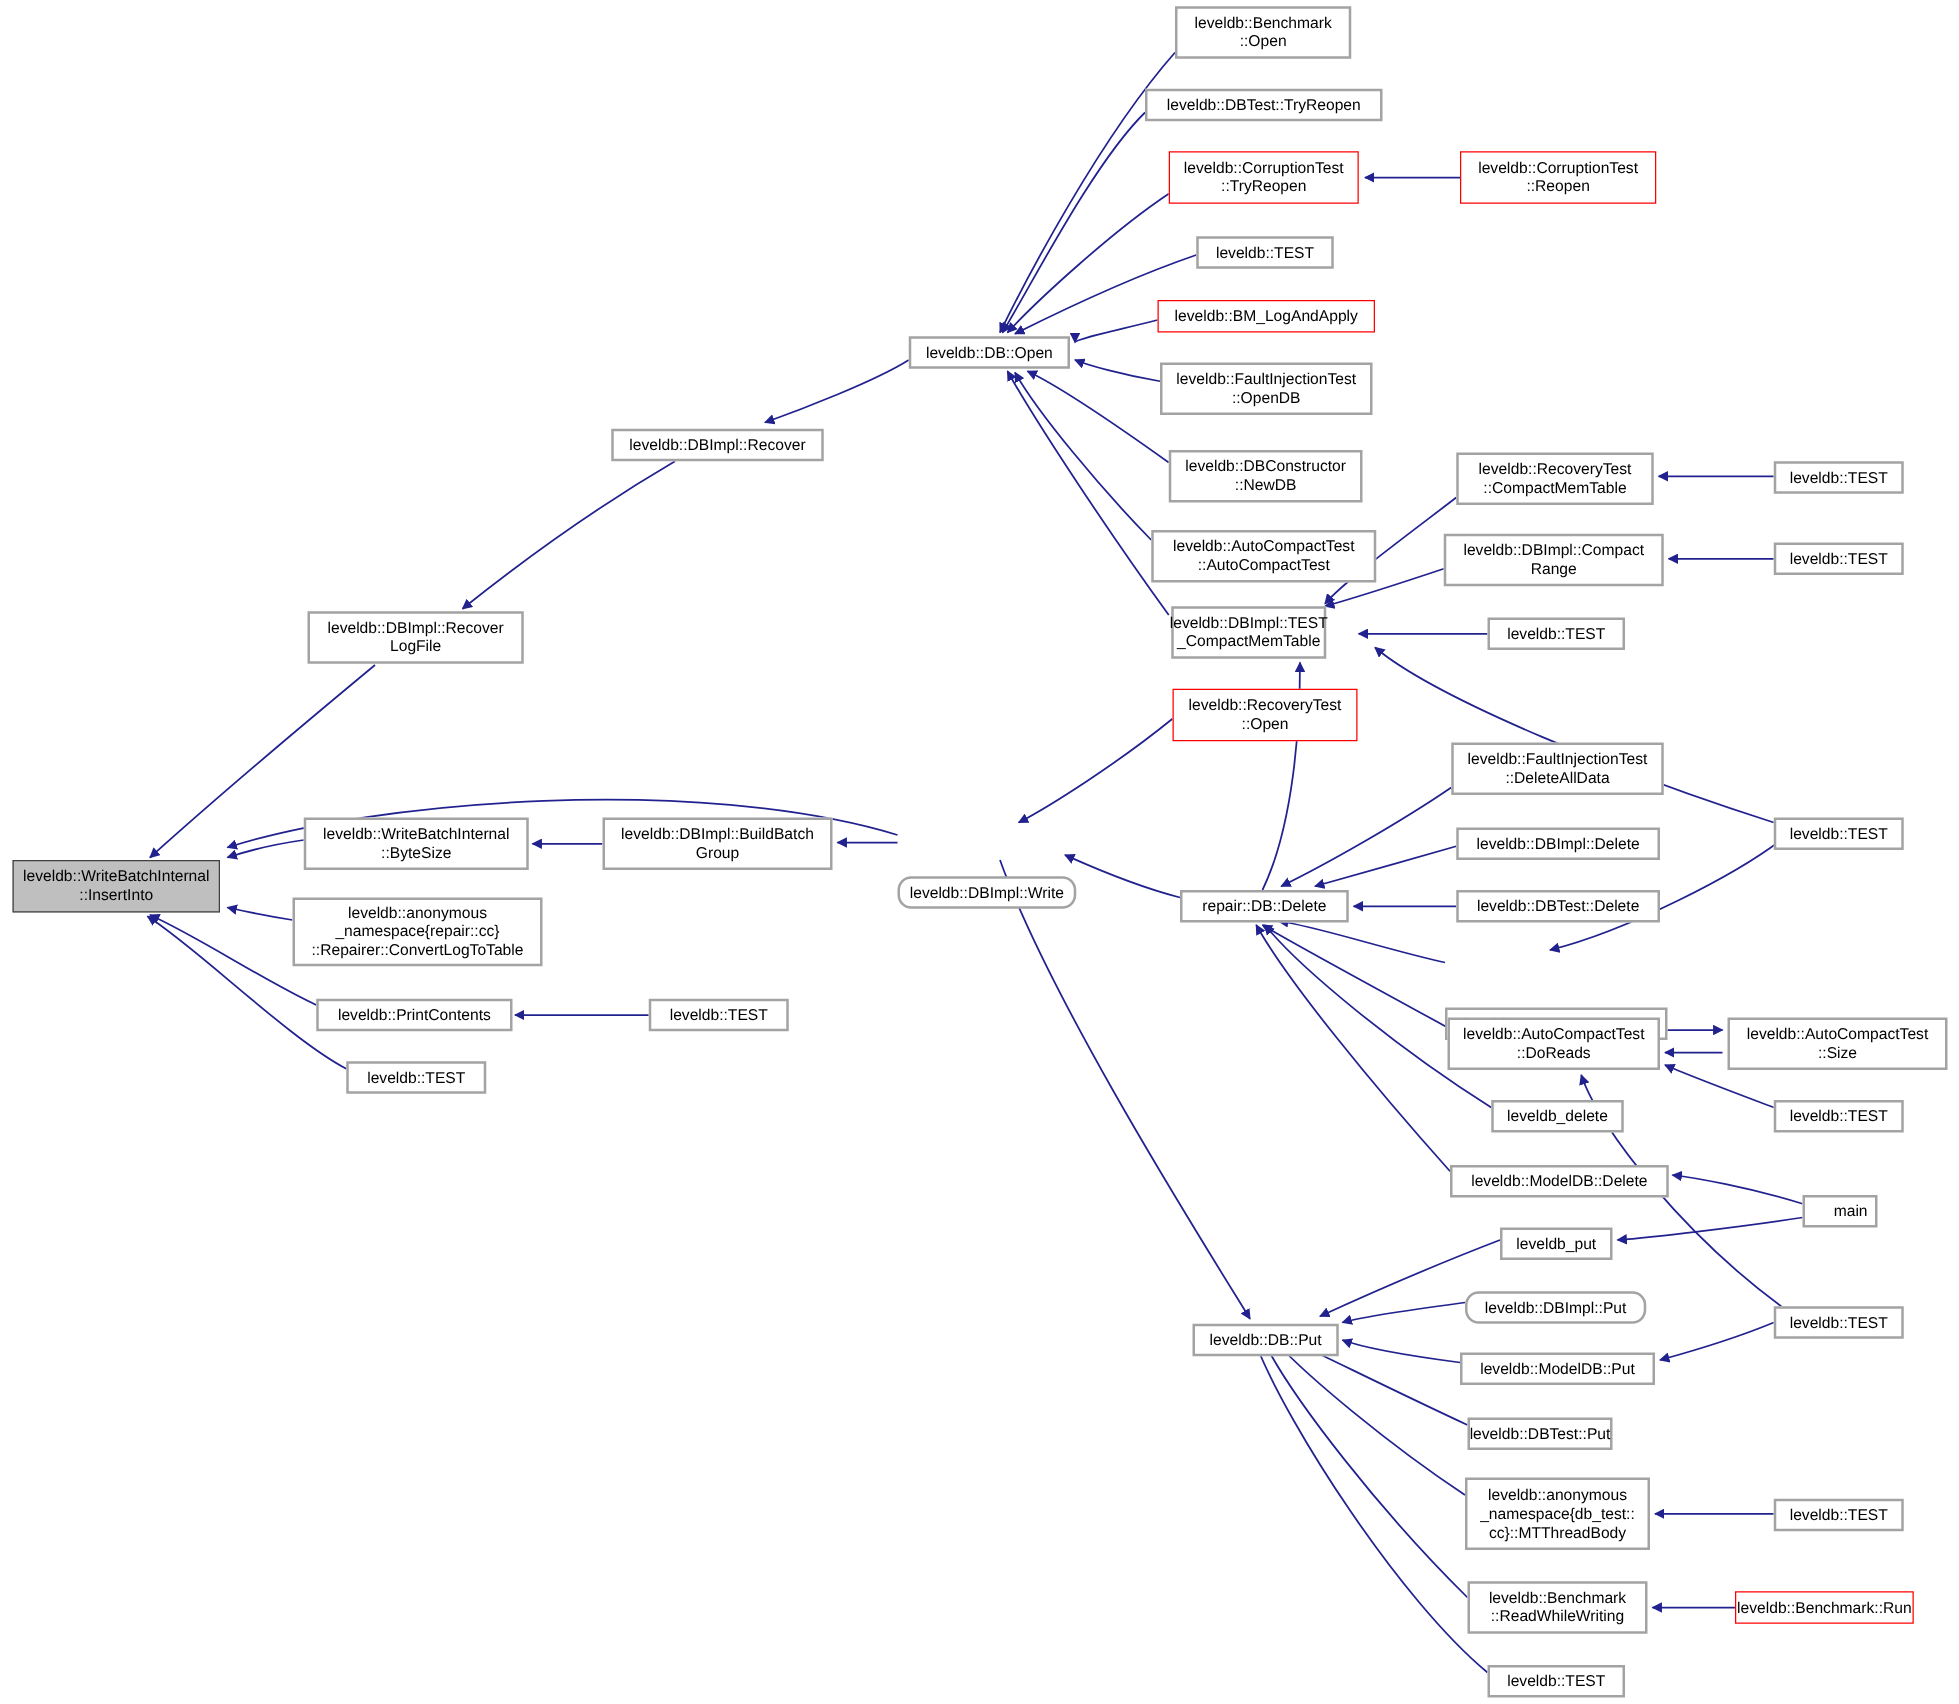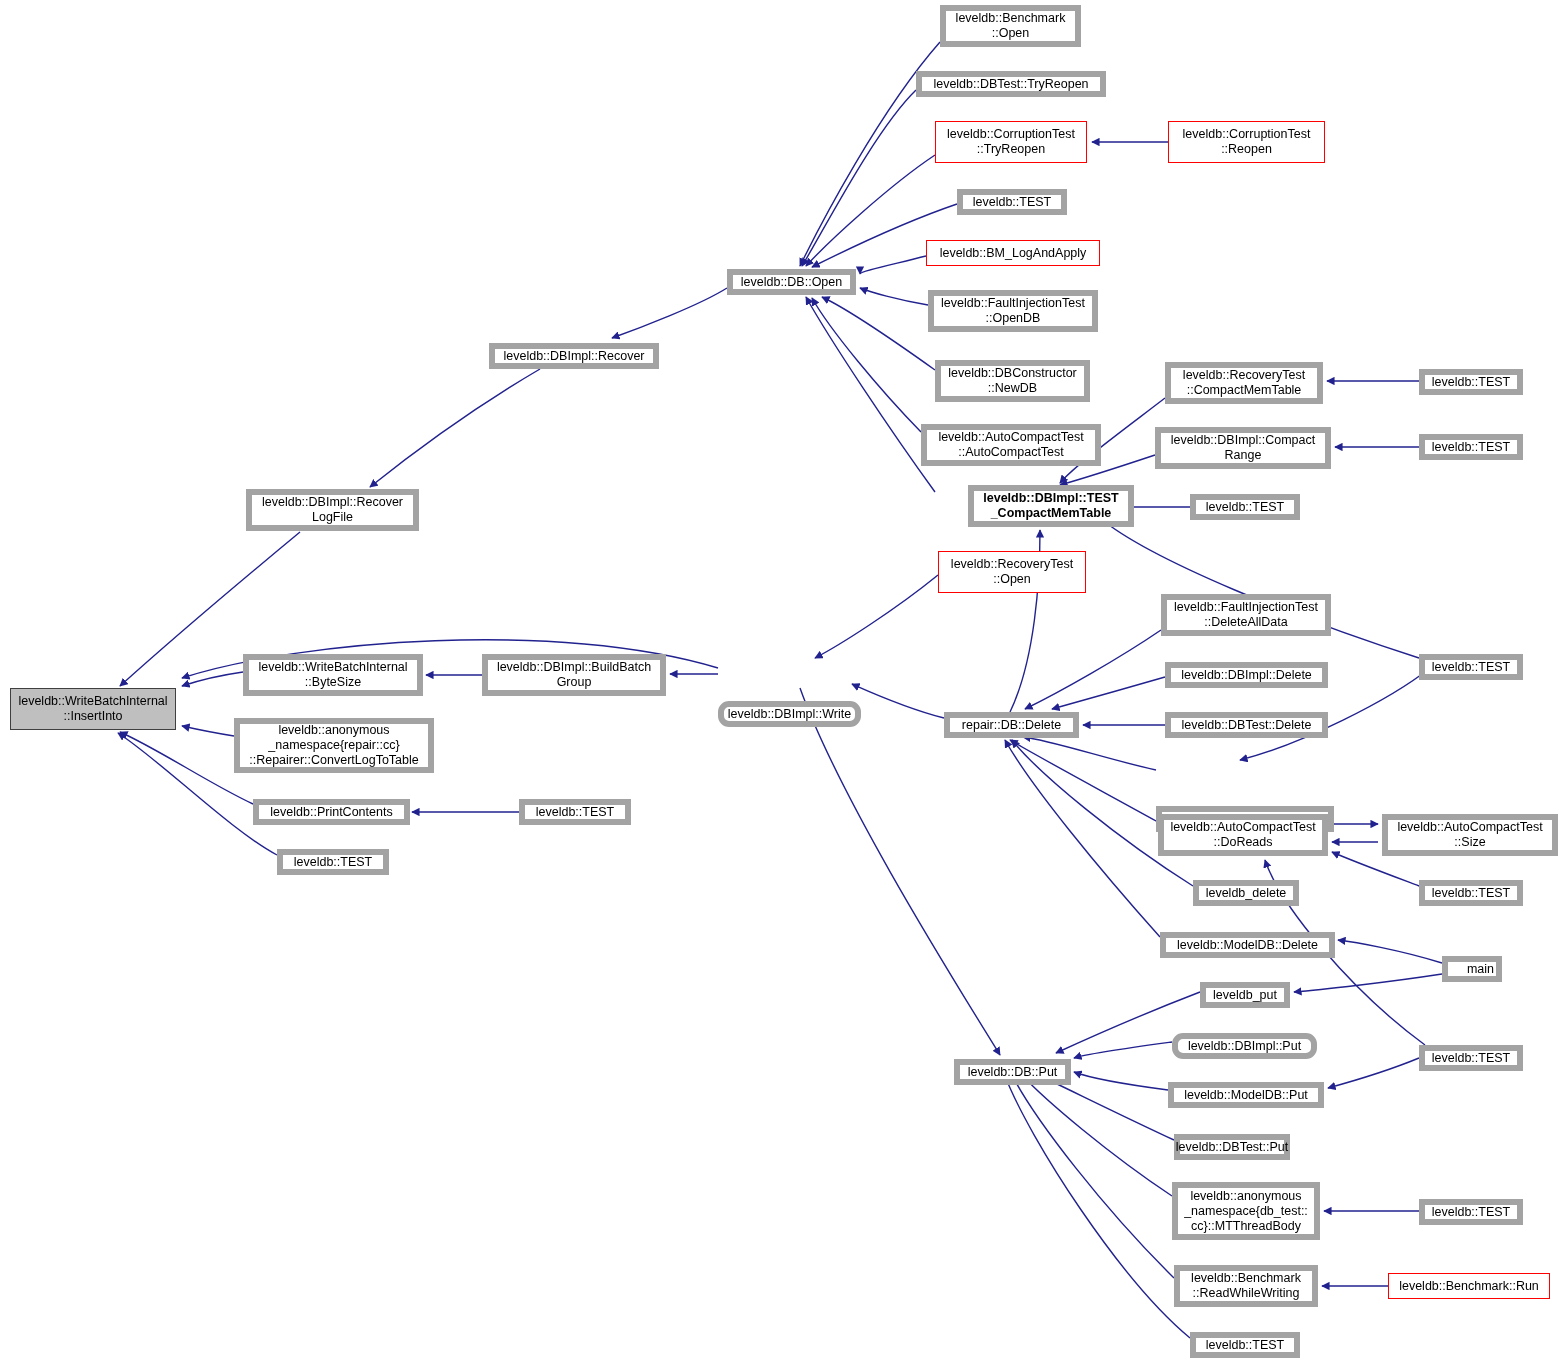--- a/index.html
+++ b/index.html
@@ -1,21 +1,21 @@
 <!DOCTYPE html>
 <html><head>
 <meta charset="utf-8">
 <style>
   html,body{margin:0;padding:0;background:#ffffff;}
   #canvas{position:relative;width:1567px;height:1363px;background:#ffffff;
           font-family:"Liberation Sans", sans-serif;}
   #edges{position:absolute;left:0;top:0;width:1567px;height:1363px;}
   .node{position:absolute;box-sizing:border-box;display:flex;align-items:center;
         justify-content:center;text-align:center;background:#ffffff;
-        border:6px solid #a3a3a3;font-size:12.5px;line-height:15px;color:#000000;
+        border:2px solid #a3a3a3;font-size:12.5px;line-height:15px;color:#000000;
         white-space:pre-line;padding:0 3px;}
   .node.red{border:1px solid #ff0000;}
   .node.hl{background:#bfbfbf;border:1px solid #404040;}
 </style>
 </head>
 <body>
 
 <div id="canvas">
   <svg id="edges" viewBox="0 0 1567 1363" xmlns="http://www.w3.org/2000/svg">
     <defs>
@@ -107,21 +107,21 @@
       <div class="node red" style="left: 1168px; top: 121px; width: 157px; height: 42px;">leveldb::CorruptionTest
 ::Reopen</div>
       <div class="node" style="left: 957px; top: 189px; width: 110px; height: 26px;">leveldb::TEST</div>
       <div class="node red" style="left: 926px; top: 240px; width: 174px; height: 26px;">leveldb::BM_LogAndApply</div>
       <div class="node" style="left: 928px; top: 290px; width: 170px; height: 42px;">leveldb::FaultInjectionTest
 ::OpenDB</div>
       <div class="node" style="left: 935px; top: 360px; width: 155px; height: 42px;">leveldb::DBConstructor
 ::NewDB</div>
       <div class="node" style="left: 921px; top: 424px; width: 180px; height: 42px;">leveldb::AutoCompactTest
 ::AutoCompactTest</div>
-      <div class="node" style="left: 968px; top: 485px; width: 166px; height: 42px; font-weight: bold;">leveldb::DBImpl::TEST
+      <div class="node" style="left: 937px; top: 485px; width: 124px; height: 42px;">leveldb::DBImpl::TEST
 _CompactMemTable</div>
       <div class="node" style="left: 1165px; top: 362px; width: 158px; height: 42px;">leveldb::RecoveryTest
 ::CompactMemTable</div>
       <div class="node" style="left: 1419px; top: 369px; width: 104px; height: 26px;">leveldb::TEST</div>
       <div class="node" style="left: 1155px; top: 427px; width: 176px; height: 42px;">leveldb::DBImpl::Compact
 Range</div>
       <div class="node" style="left: 1419px; top: 434px; width: 104px; height: 26px;">leveldb::TEST</div>
       <div class="node" style="left: 1190px; top: 494px; width: 110px; height: 26px;">leveldb::TEST</div>
       <div class="node red" style="left: 938px; top: 551px; width: 148px; height: 42px;">leveldb::RecoveryTest
 ::Open</div>
@@ -145,16 +145,16 @@
       <div class="node" style="left: 1419px; top: 1045px; width: 104px; height: 26px;">leveldb::TEST</div>
       <div class="node" style="left: 954px; top: 1059px; width: 117px; height: 26px;">leveldb::DB::Put</div>
       <div class="node" style="left: 1168px; top: 1082px; width: 156px; height: 26px;">leveldb::ModelDB::Put</div>
       <div class="node" style="left: 1174px; top: 1134px; width: 116px; height: 26px;">leveldb::DBTest::Put</div>
       <div class="node" style="left: 1172px; top: 1182px; width: 148px; height: 58px;">leveldb::anonymous
 _namespace{db_test::
 cc}::MTThreadBody</div>
       <div class="node" style="left: 1419px; top: 1199px; width: 104px; height: 26px;">leveldb::TEST</div>
       <div class="node" style="left: 1174px; top: 1265px; width: 144px; height: 42px;">leveldb::Benchmark
 ::ReadWhileWriting</div>
-      <div class="node red" style="left: 1388px; top: 1273px; width: 162px; height: 26px;">leveldb::Benchmark::Run</div>
+      <div class="node red" style="left: 1388px; top: 1273px; width: 143px; height: 26px;">leveldb::Benchmark::Run</div>
       <div class="node" style="left: 1190px; top: 1332px; width: 110px; height: 26px;">leveldb::TEST</div>
     </div>
 </div>
 
 </body></html>

